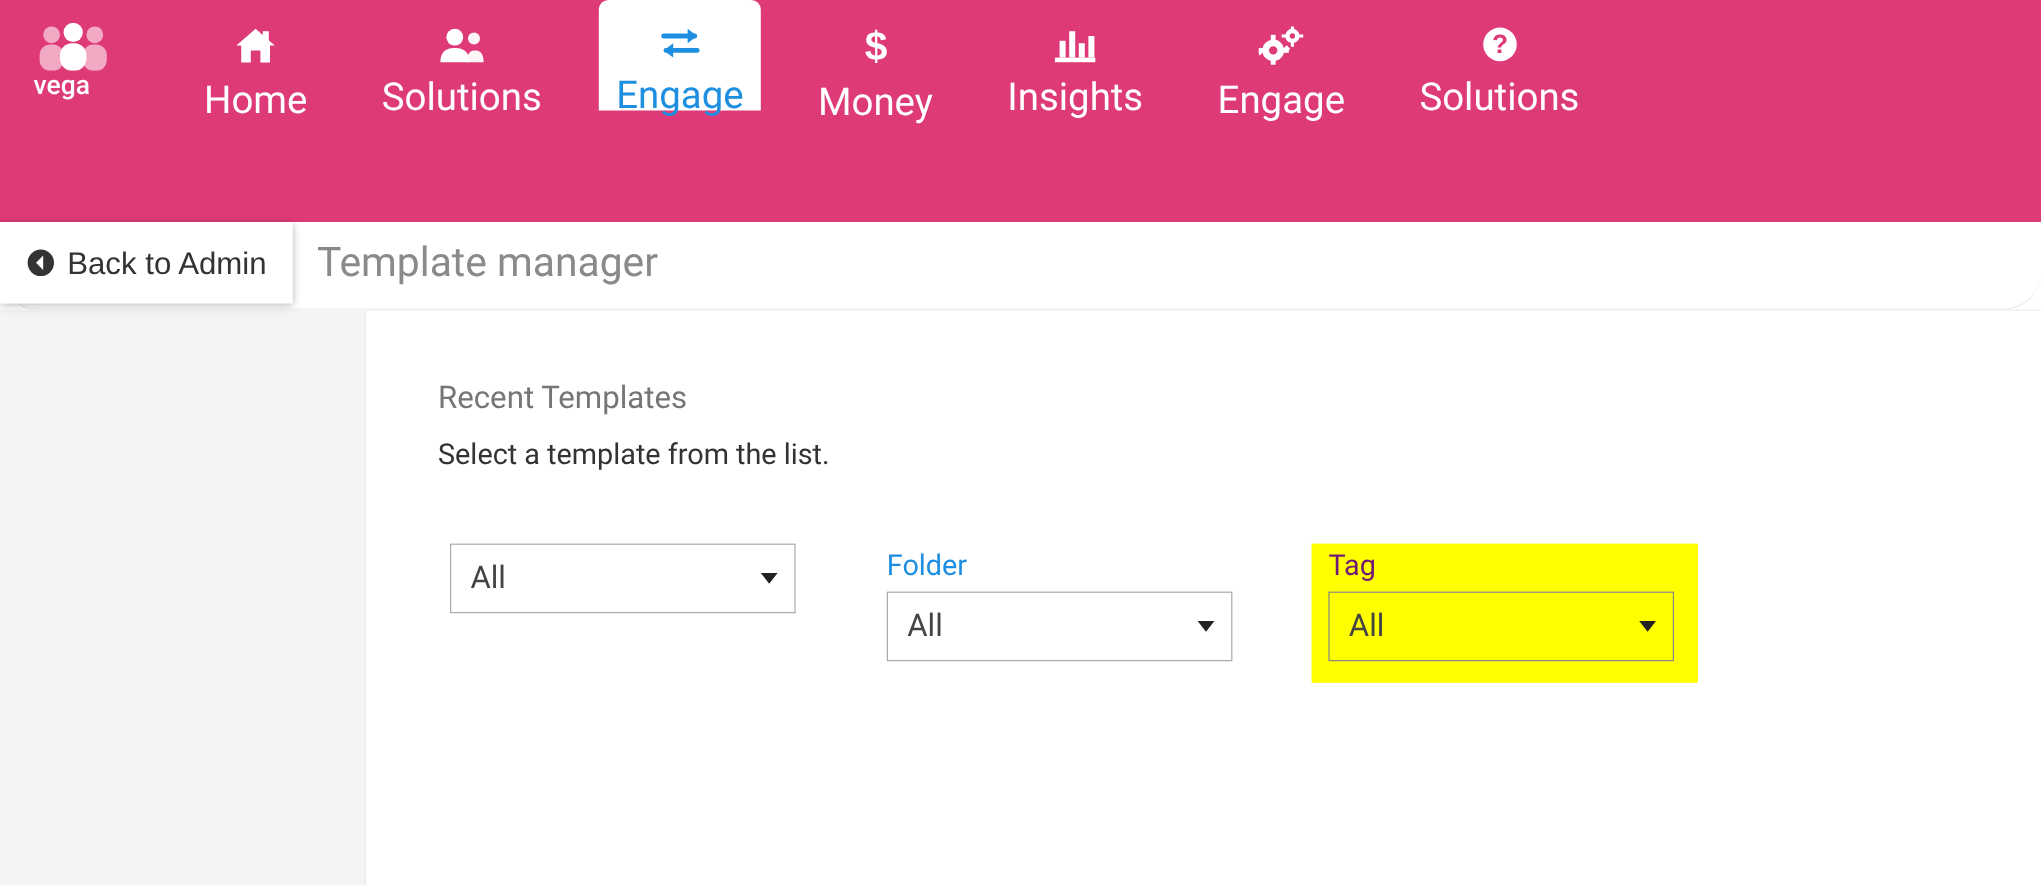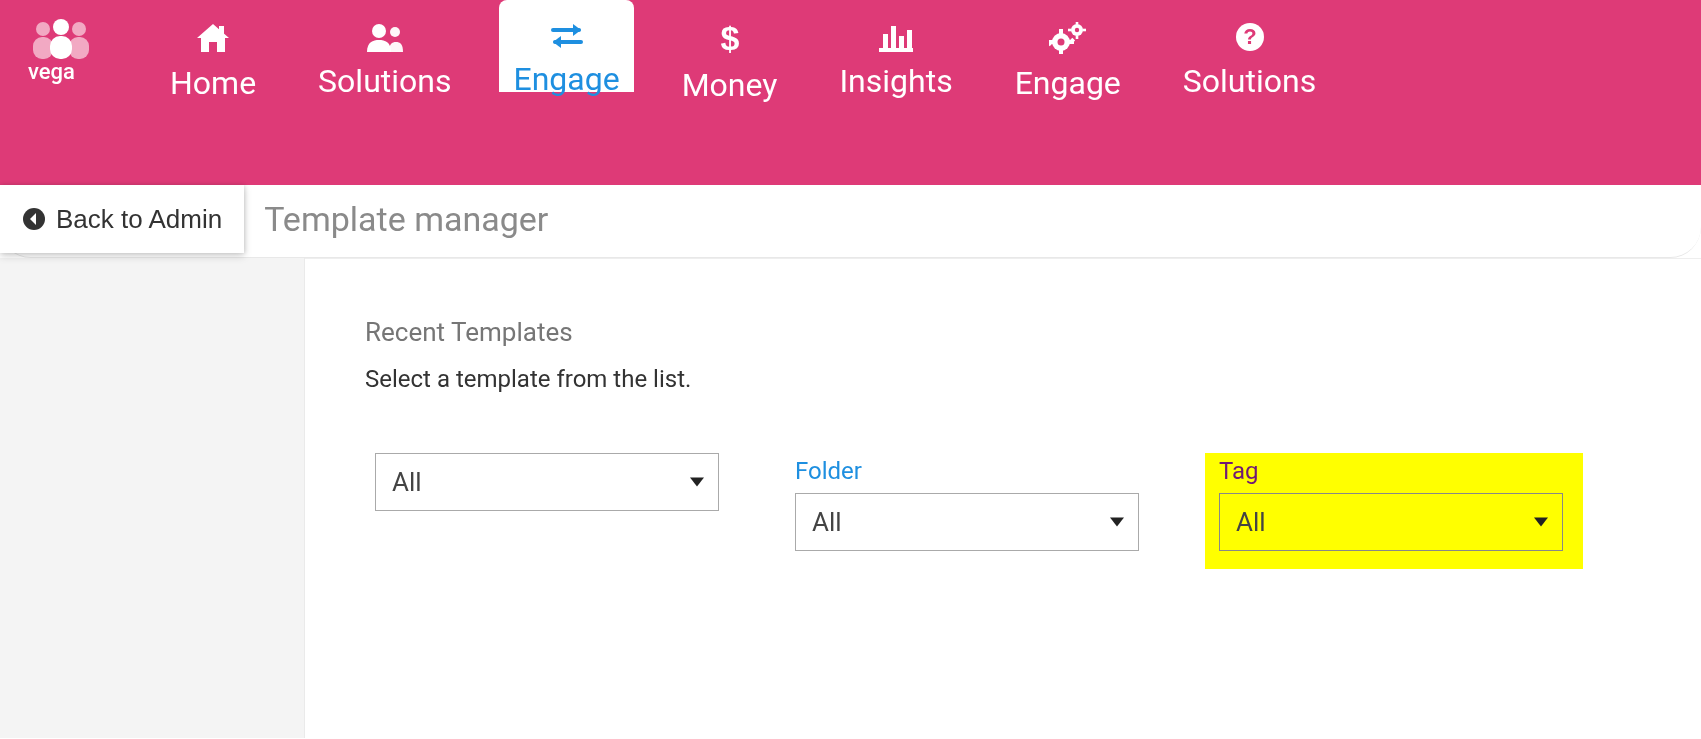--- a/index.html
+++ b/index.html
@@ -141,21 +141,21 @@
     color: #1e8fe0;
     margin-bottom: 8px;
     padding-top: 4px;
     cursor: default;
   }
   .filter-block.highlight .filter-label {
     color: #701a75;
   }
   .select-wrap {
     position: relative;
-    width: 344px;
+    width: 288px;
     height: 58px;
     border: 1px solid #aaa;
     background: #fff;
     display: flex;
     align-items: center;
     padding: 0 40px 0 16px;
     font-size: 26px;
     color: #444;
     cursor: pointer;
   }

